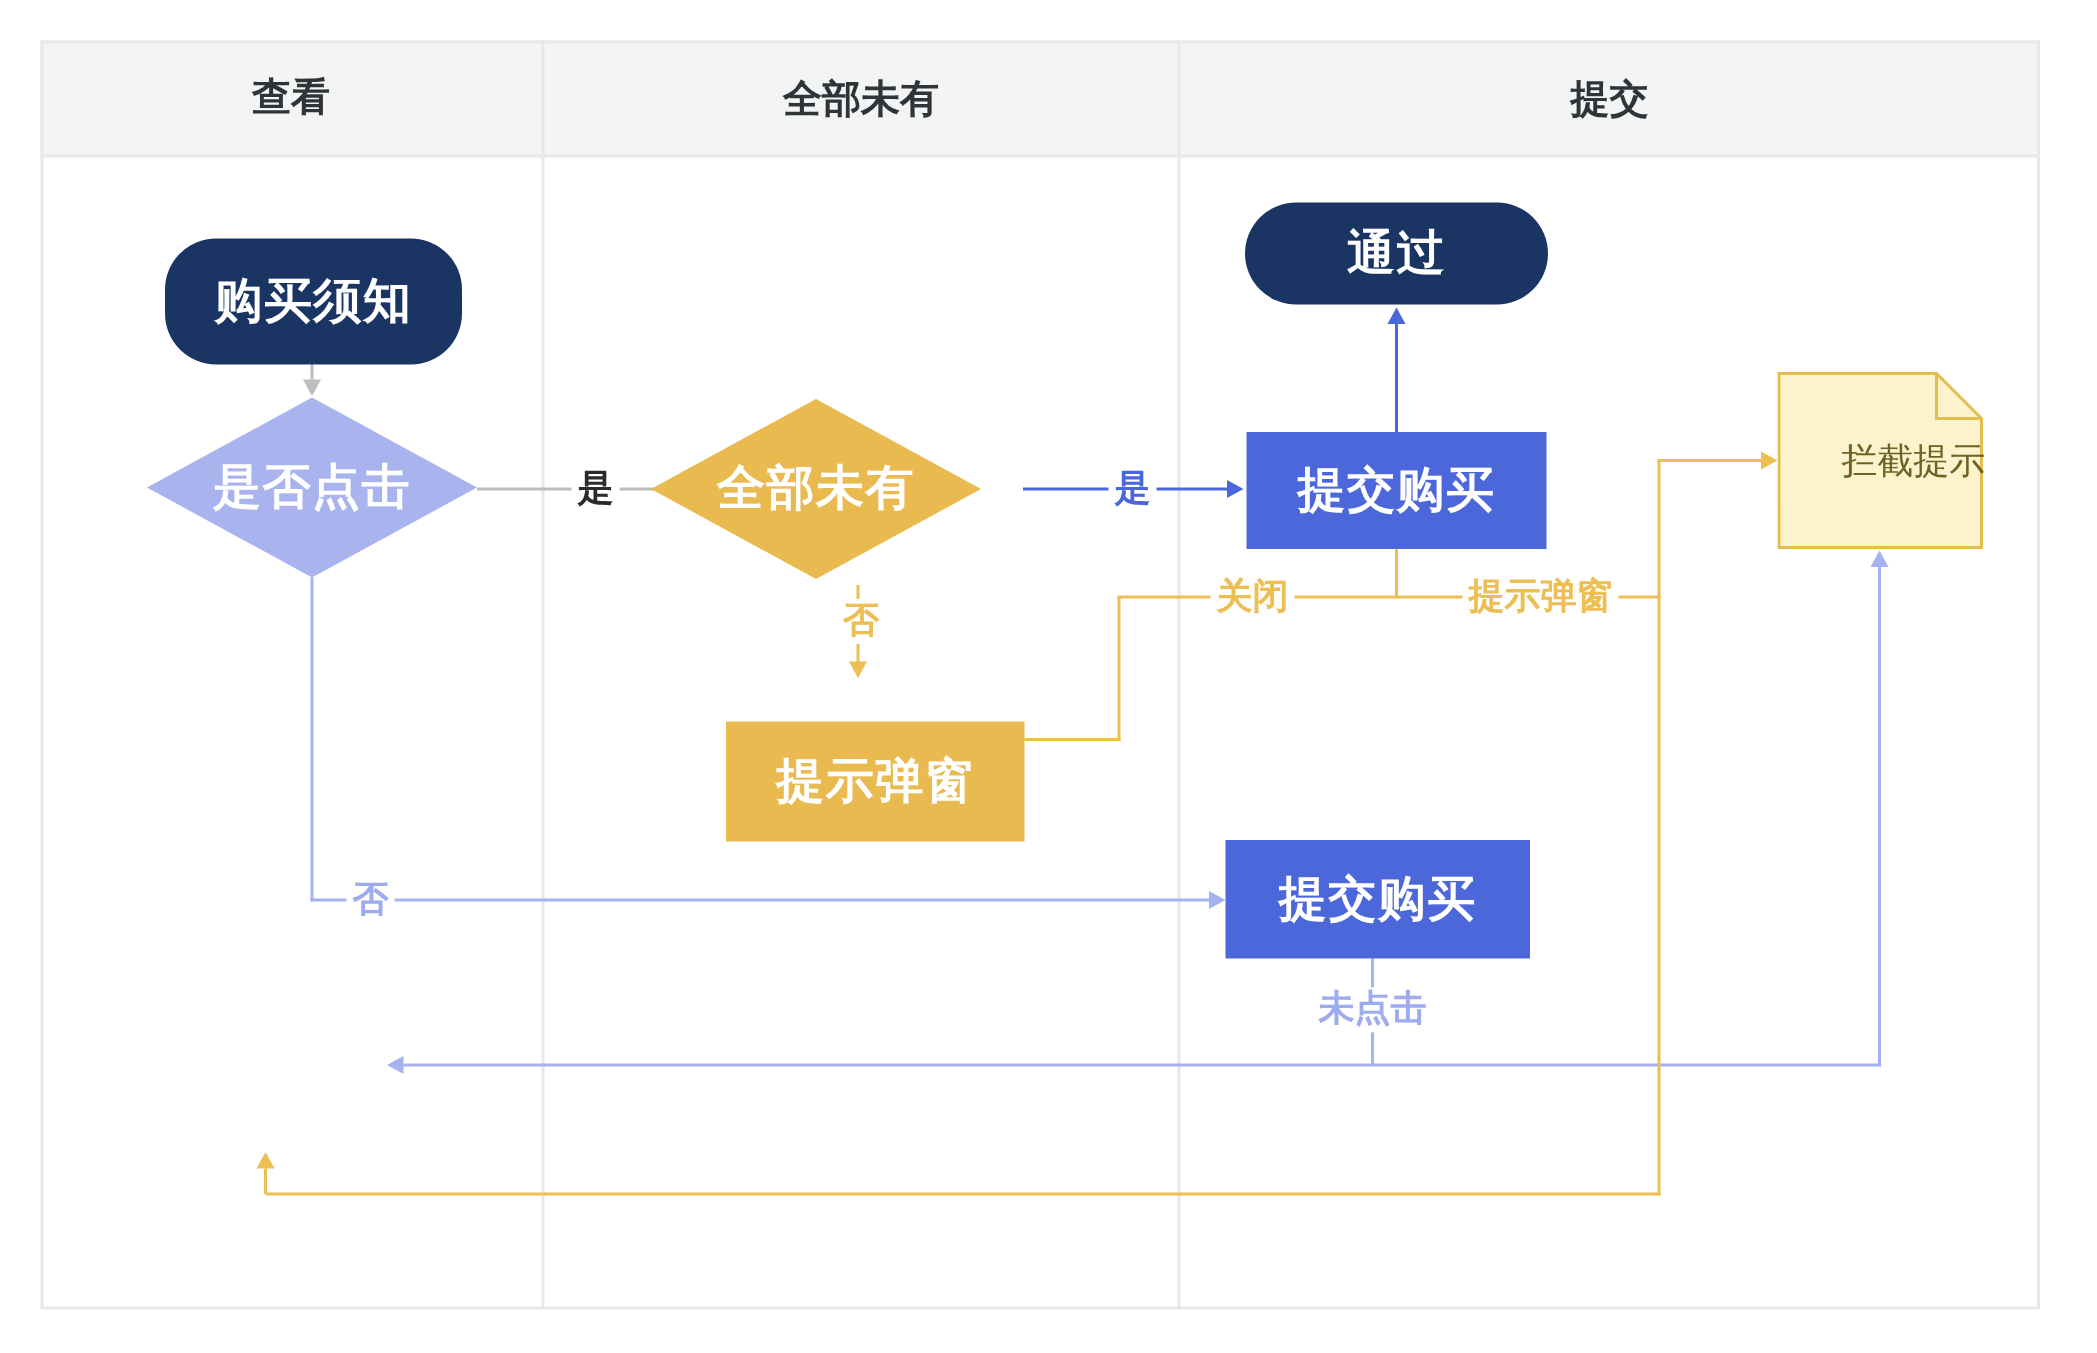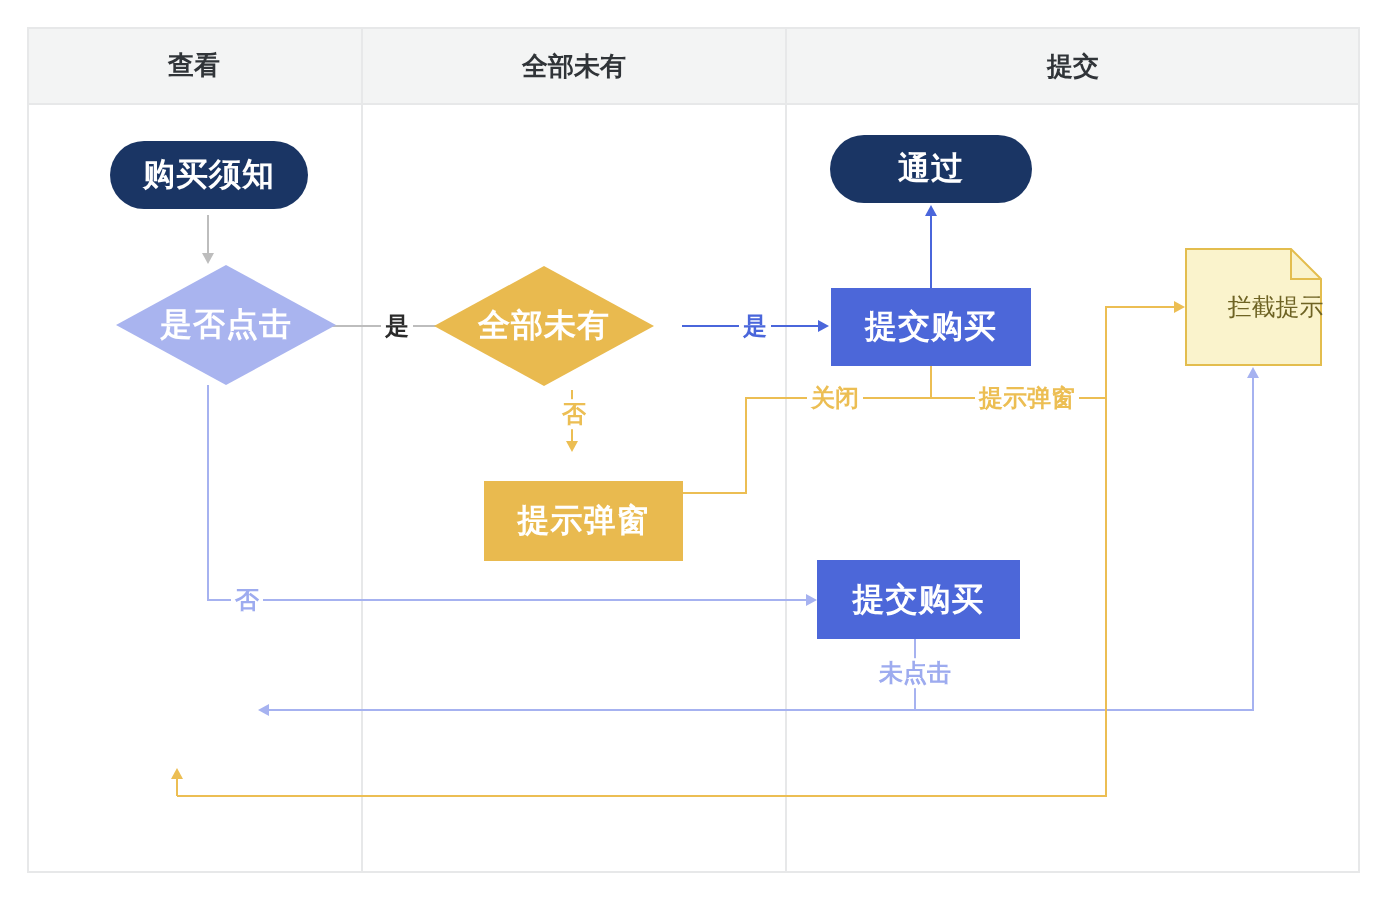--- a/index.html
+++ b/index.html
@@ -92,25 +92,25 @@
   <div class="vline" style="left:930px;top:366px;height:33px;color:var(--orange-line,#ecbe53);"></div>
 
   <div class="elabel" style="left:397px;top:326px;color:var(--dark-text,#2b2b2b);">是</div>
   <div class="elabel" style="left:755px;top:326px;color:var(--blue-line,#4a66db);">是</div>
   <div class="elabel" style="left:574px;top:414px;color:var(--orange-line,#ecbe53);">否</div>
   <div class="elabel" style="left:835px;top:398px;color:var(--orange-line,#ecbe53);">关闭</div>
   <div class="elabel" style="left:1027px;top:398px;color:var(--orange-line,#ecbe53);">提示弹窗</div>
   <div class="elabel" style="left:247px;top:600px;color:var(--periwinkle-text,#9dabef);">否</div>
   <div class="elabel" style="left:915px;top:673px;color:var(--periwinkle-text,#9dabef);">未点击</div>
 
-  <div class="node pill navy" style="left:110px;top:141px;width:198px;height:68px;">
+  <div class="node pill navy" style="left:110px;top:159px;width:198px;height:84px;">
     <span class="node-label">购买须知</span>
   </div>
 
-  <div class="node diamond peri-diamond" style="left:116px;top:265px;width:220px;height:120px;">
+  <div class="node diamond peri-diamond" style="left:98px;top:265px;width:220px;height:120px;">
     <span class="node-label">是否点击</span>
   </div>
 
   <div class="node diamond orange-diamond" style="left:434px;top:266px;width:220px;height:120px;">
     <span class="node-label">全部未有</span>
   </div>
 
   <div class="node blue-rect" style="left:831px;top:288px;width:200px;height:78px;">
     <span class="node-label">提交购买</span>
   </div>

